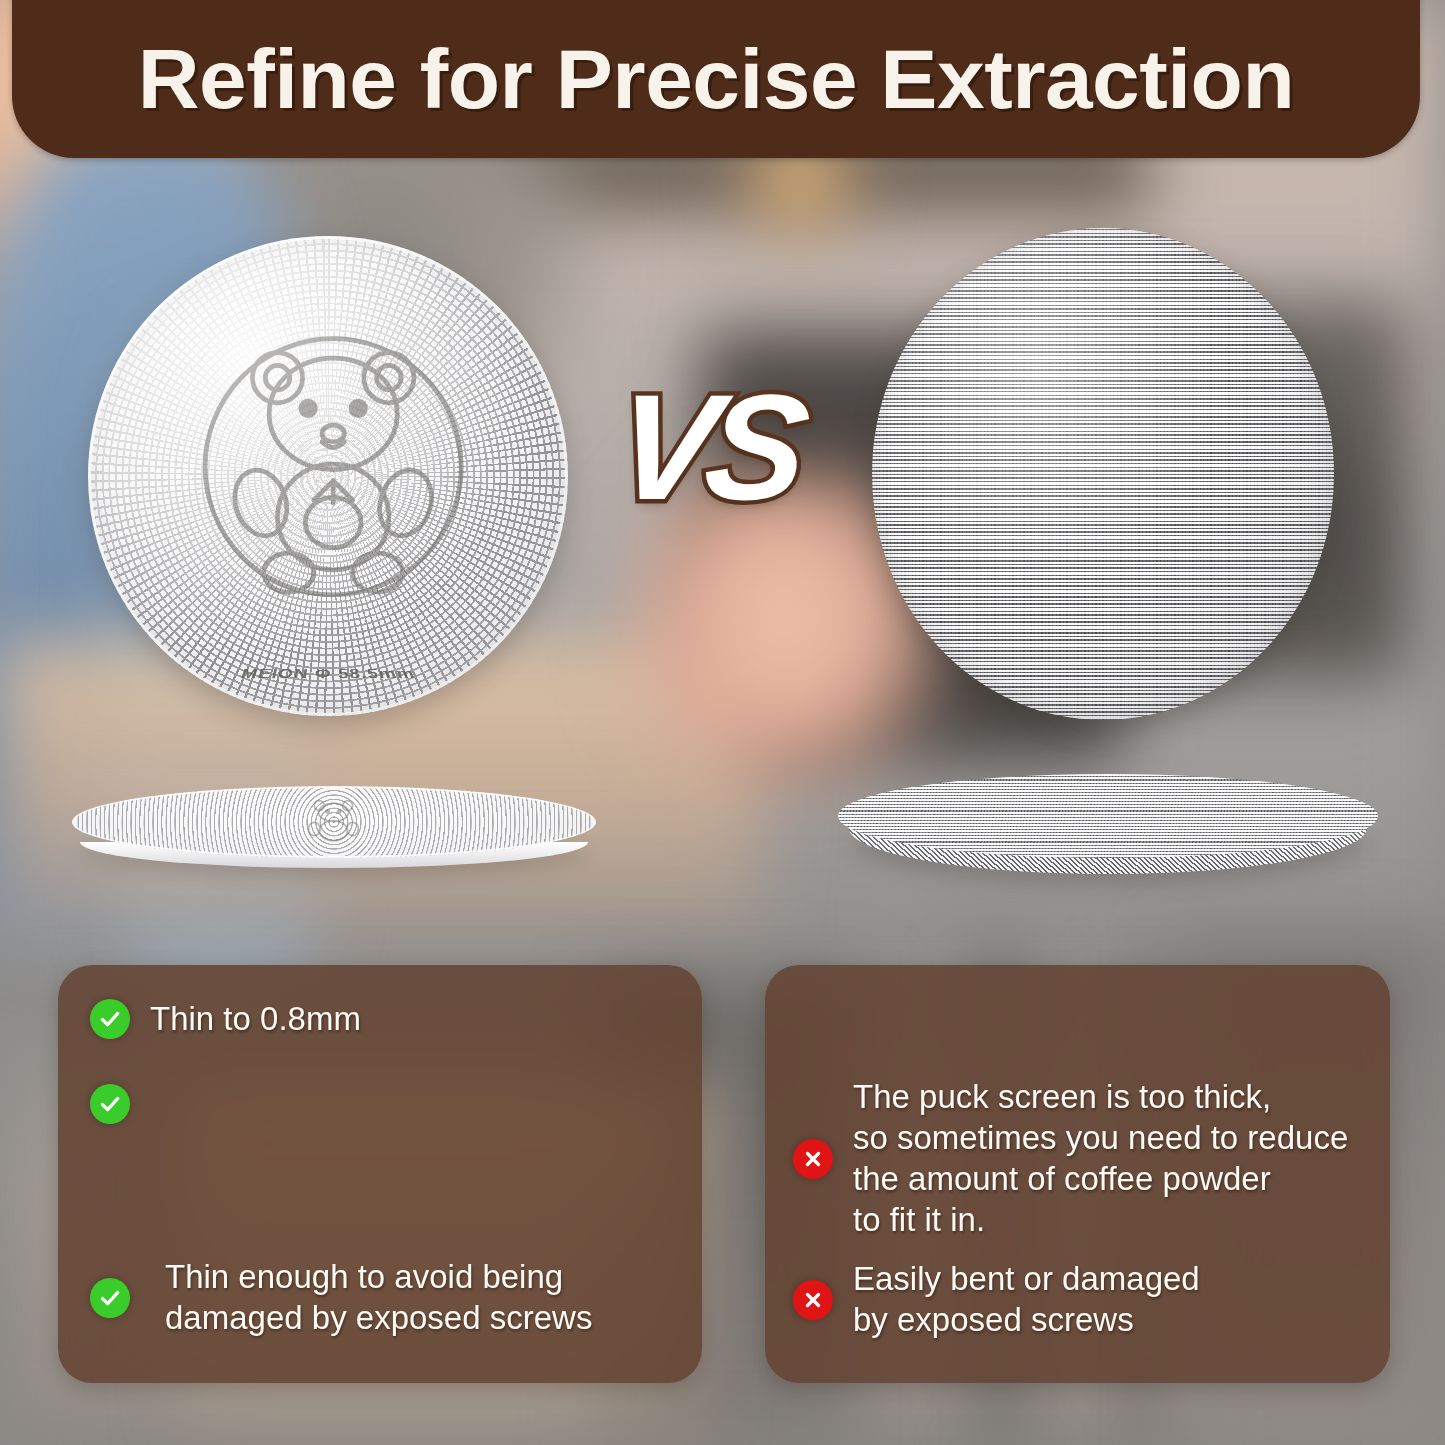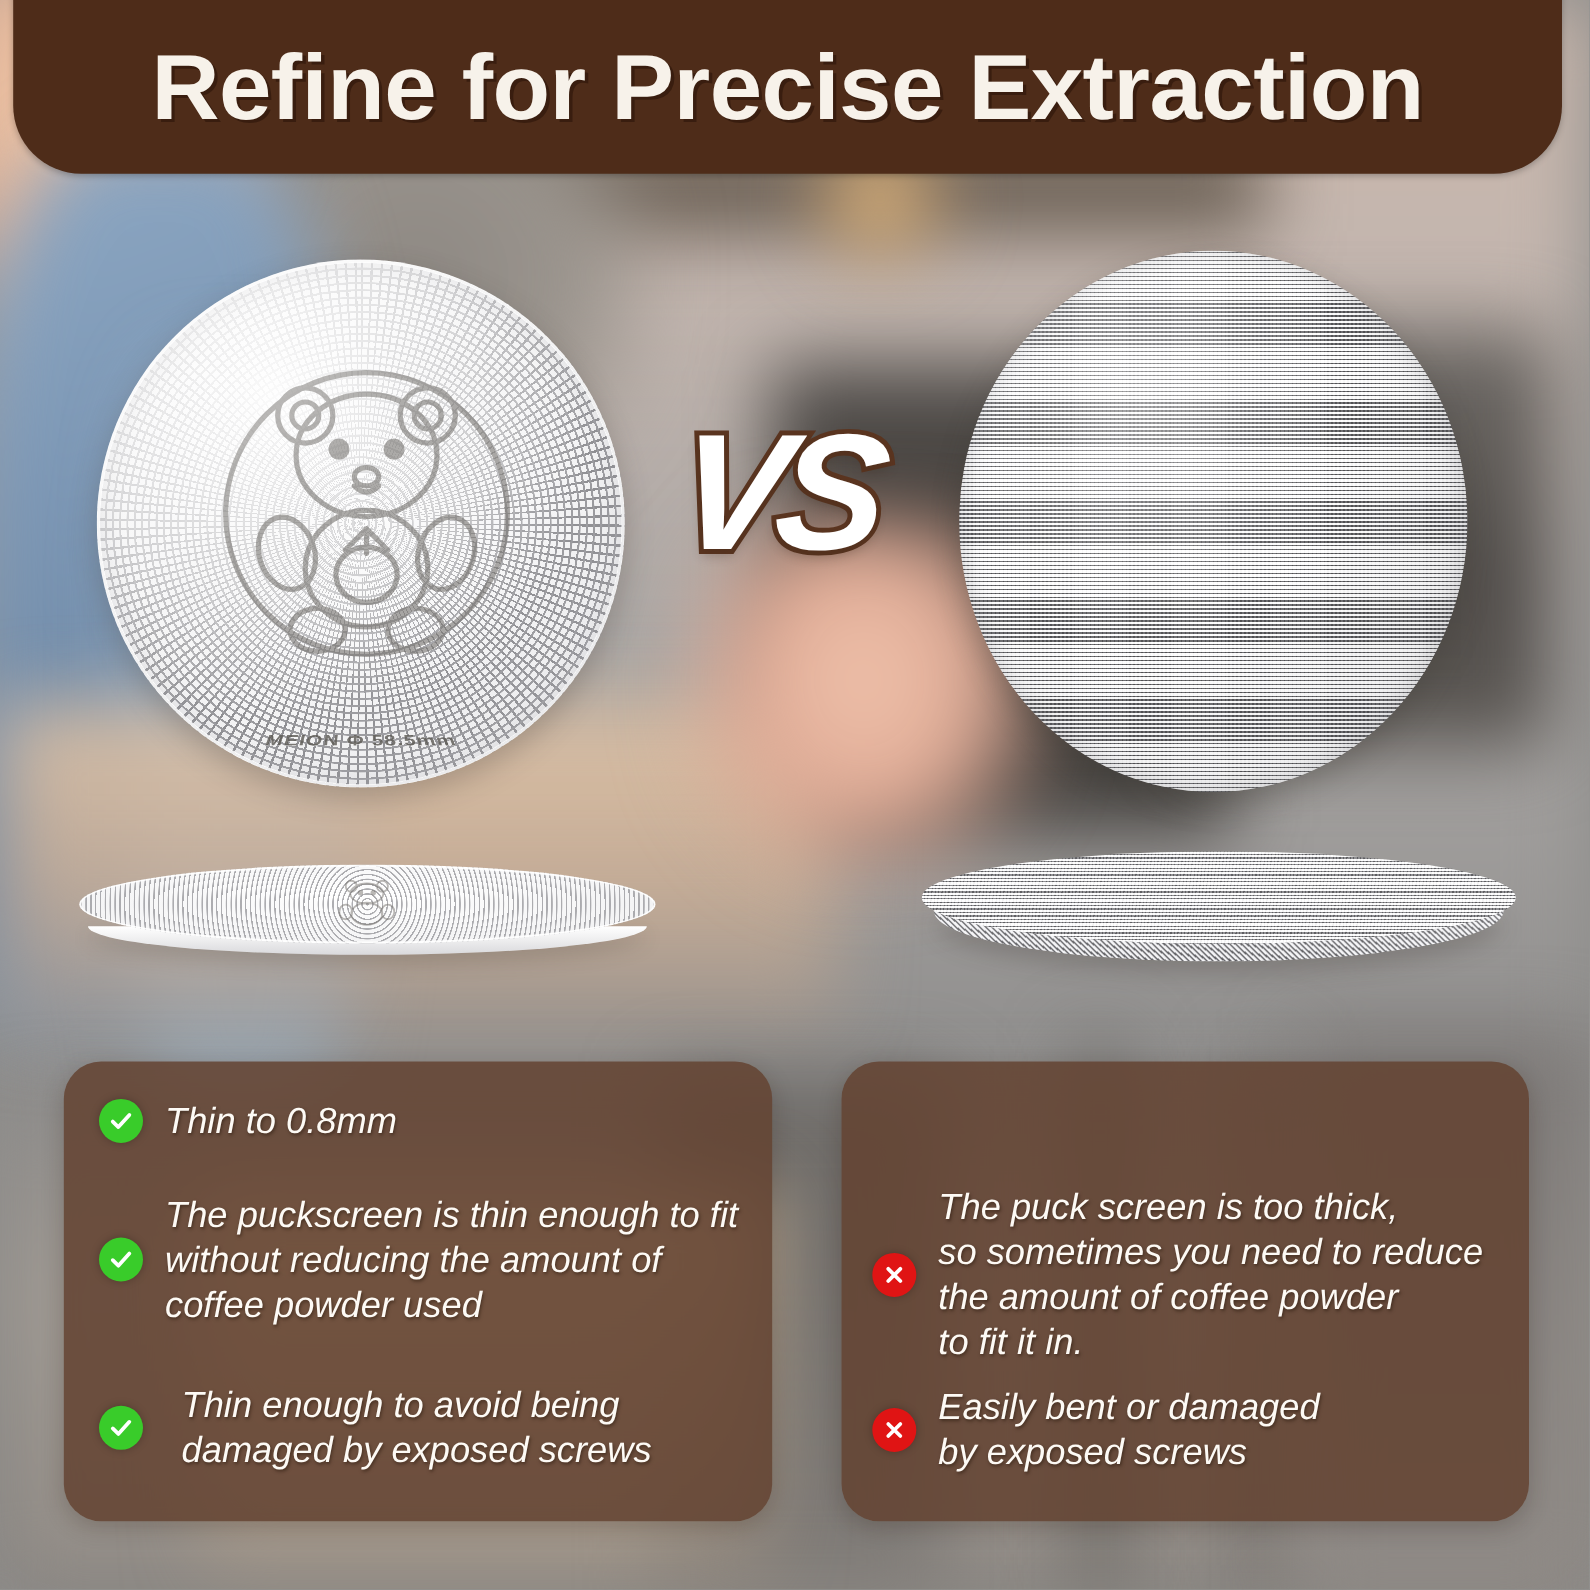--- a/index.html
+++ b/index.html
@@ -170,21 +170,20 @@
     user-select:none;
   }
 
   
   .panel{
     position:absolute;top:965px;height:418px;
     background:rgba(99,66,49,0.86);
     border-radius:34px;
     box-shadow:0 6px 20px rgba(40,25,15,.22);
     padding:0;
-    font-style:italic;
   }
   #panel-pro{left:58px;width:644px;}
   #panel-con{left:765px;width:625px;}
 
   .item{position:absolute;display:flex;align-items:center;gap:20px;}
   .badge{
     flex:0 0 auto;width:40px;height:40px;border-radius:50%;
     display:flex;align-items:center;justify-content:center;
     font-size:26px;font-weight:700;color:#fff;line-height:1;
   }
@@ -303,23 +302,20 @@
       </span>
       <span class="txt">Thin to 0.8mm</span>
     </div>
 
     <div class="item" id="pro-1">
       <span class="badge ok">
         <svg width="24" height="24" viewBox="0 0 24 24">
             <path d="M4.5 12.6 L9.6 17.6 L19.6 6.6" fill="none" stroke="#ffffff" stroke-width="3.4" stroke-linecap="round" stroke-linejoin="round"></path>
           </svg>
       </span>
-      <span class="txt">The puckscreen is thin enough to fit
-without reducing the amount of
-coffee powder used</span>
     </div>
 
     <div class="item" id="pro-2">
       <span class="badge ok">
         <svg width="24" height="24" viewBox="0 0 24 24">
             <path d="M4.5 12.6 L9.6 17.6 L19.6 6.6" fill="none" stroke="#ffffff" stroke-width="3.4" stroke-linecap="round" stroke-linejoin="round"></path>
           </svg>
       </span>
       <span class="txt">Thin enough to avoid being
 damaged by exposed screws</span>

